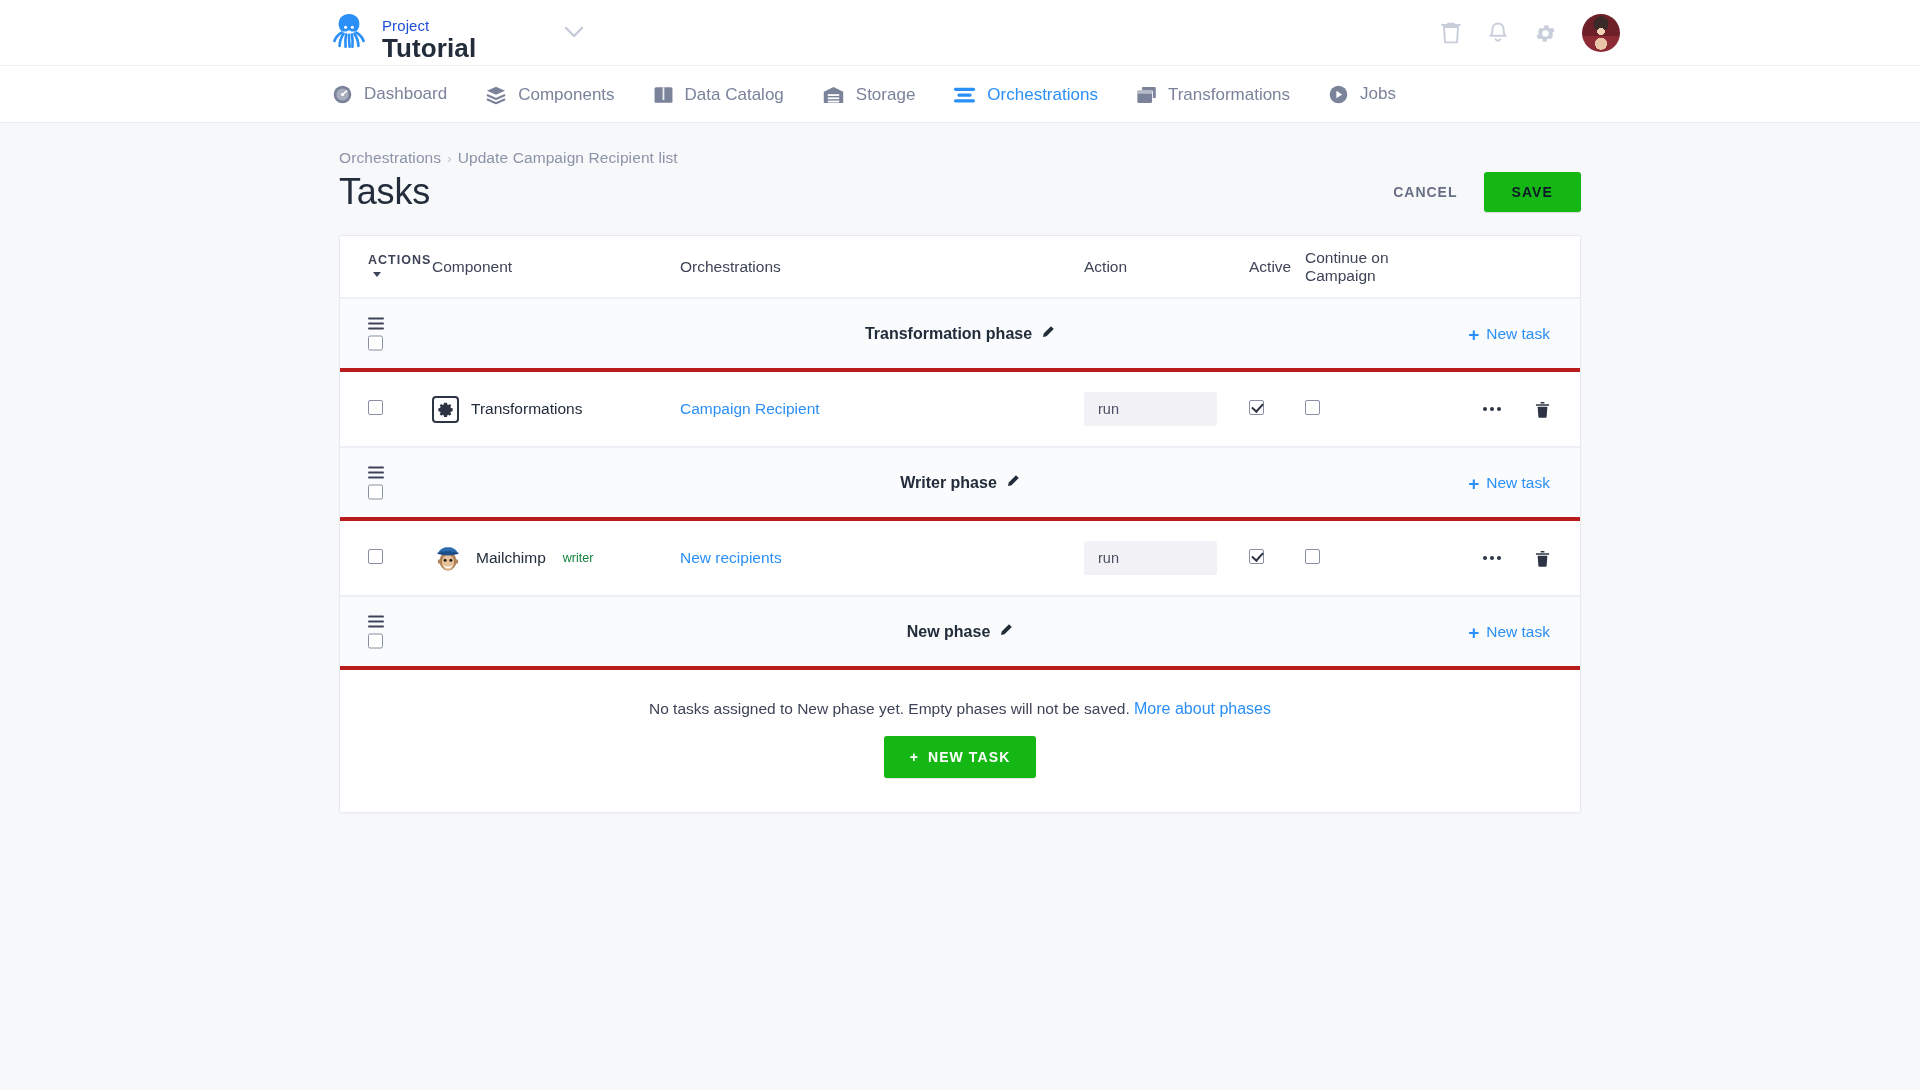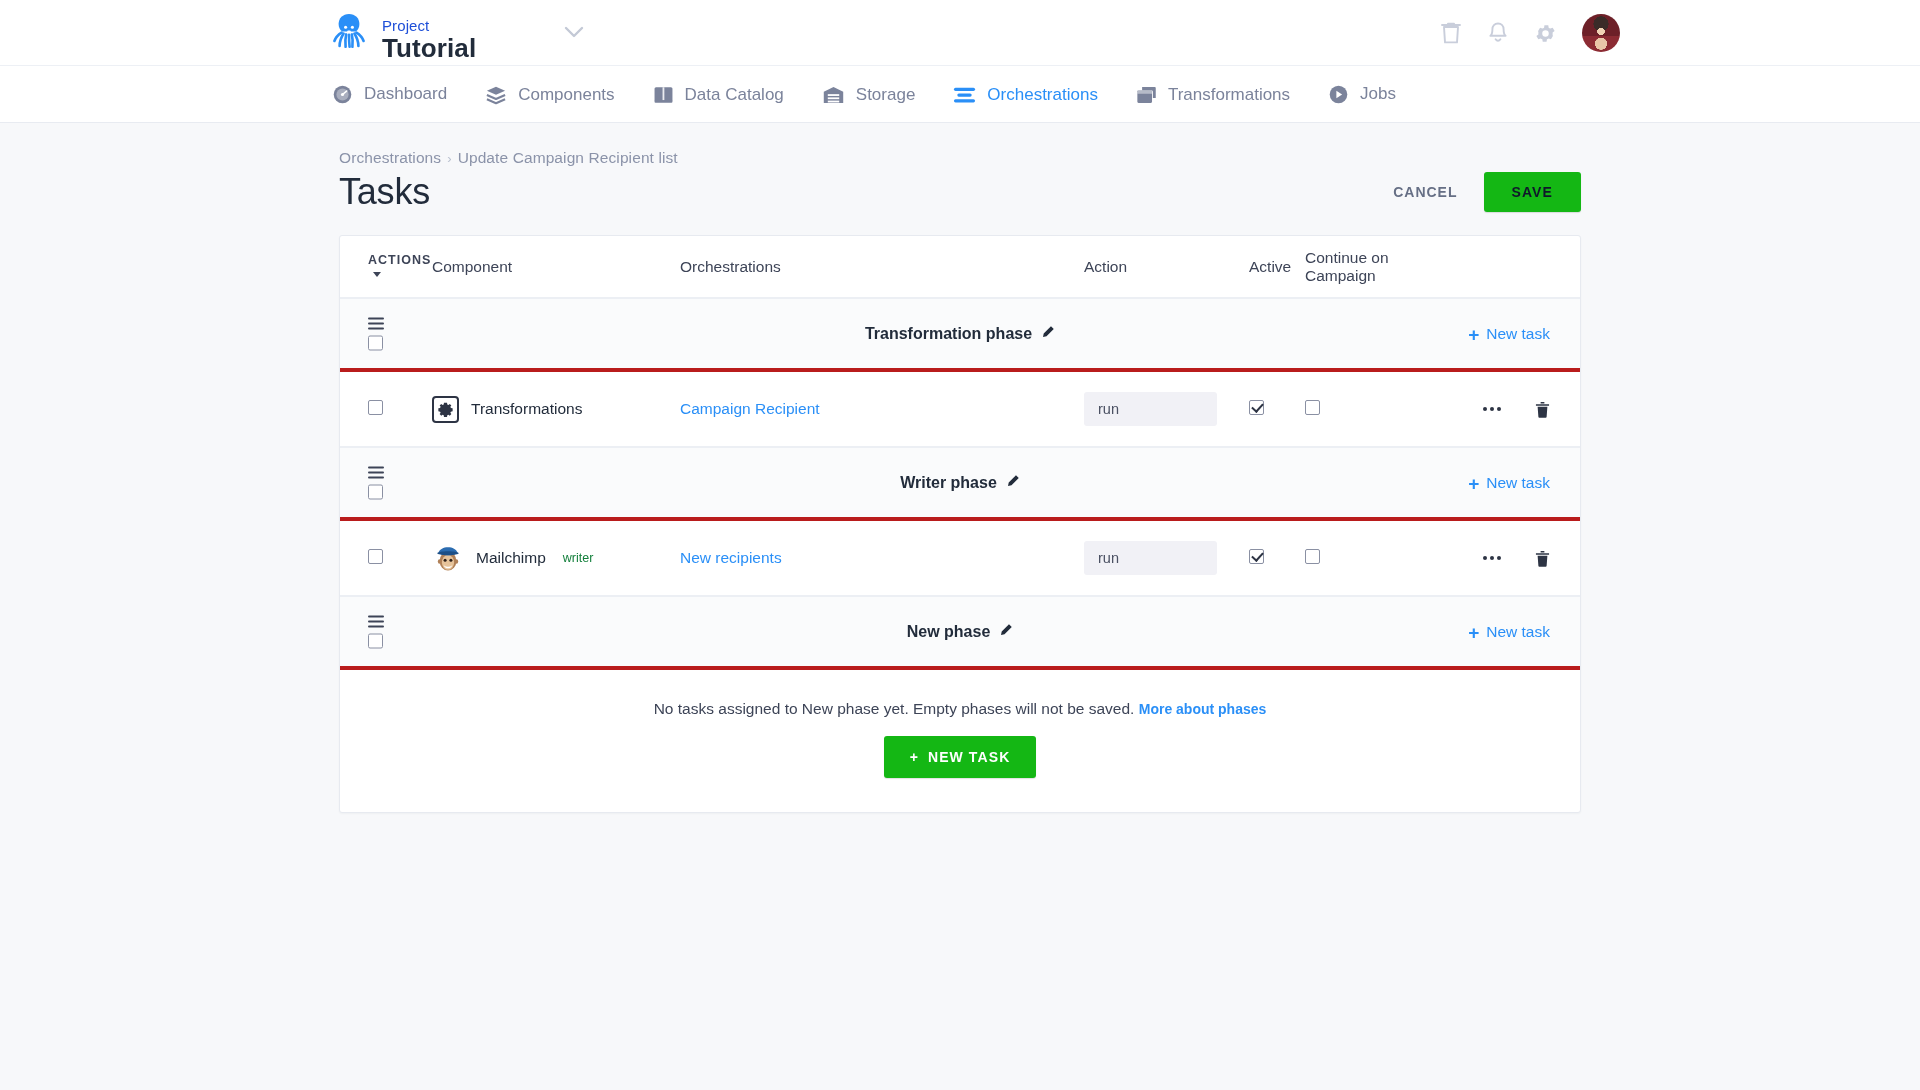--- a/index.html
+++ b/index.html
@@ -161,21 +161,21 @@
   }
 
   .dots { display: flex; gap: 3px; cursor: pointer; }
   .dots i { width: 4px; height: 4px; border-radius: 50%; background: #2d3444; display: block; }
   .trash-ico { cursor: pointer; color: #2d3444; display:flex; }
 
   
   .empty-note {
     text-align: center; padding-top: 30px; font-size: 15.5px; color: #3d4457;
   }
-  .empty-note .link { font-size: 14px; font-weight: bold; }
+  .empty-note .link { font-size: 16px; }
   .newtask-btn-wrap { text-align: center; padding: 18px 0 34px; }
   .btn-newtask {
     background: #14b714; color: #fff; border: none; border-radius: 3px;
     font-size: 14px; font-weight: 700; letter-spacing: 1.1px;
     padding: 13px 26px; cursor: pointer; font-family: inherit;
     display: inline-flex; align-items: center; gap: 9px;
     box-shadow: 0 1px 1px rgba(0,0,0,.12);
   }
 </style>
 </head>

